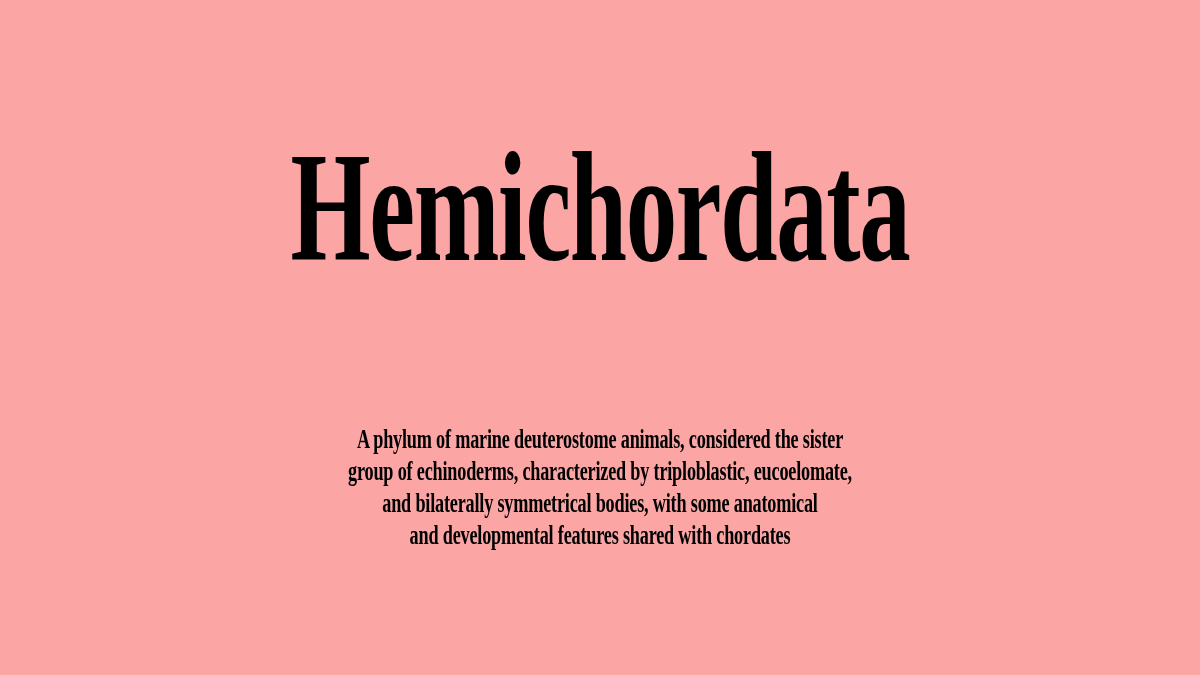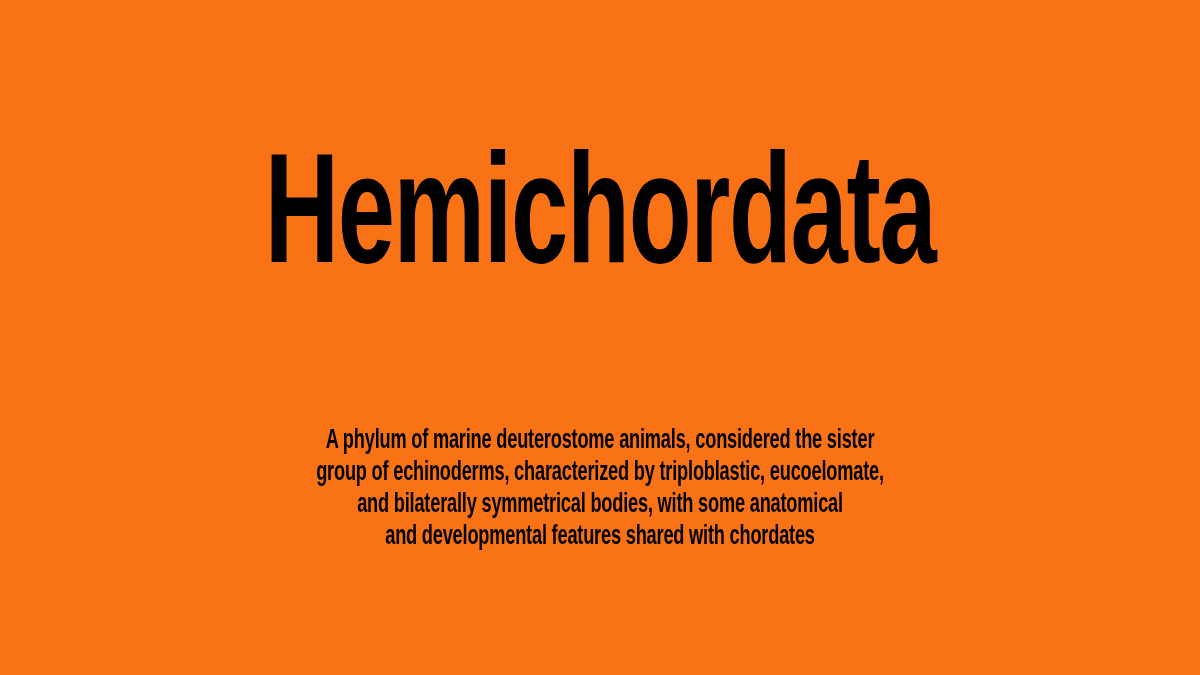--- a/index.html
+++ b/index.html
@@ -3,23 +3,23 @@
 <meta charset="utf-8">
 <style>
   html, body {
     margin: 0;
     padding: 0;
   }
   .slide {
     position: relative;
     width: 1200px;
     height: 675px;
-    background: #f97316;
+    background: #fca5a5;
     overflow: hidden;
-    font-family: Liberation Sans, sans-serif;
+    font-family: Liberation Serif, serif;
     color: #000000;
   }
   .title {
     position: absolute;
     top: 130px;
     left: 0;
     width: 100%;
     margin: 0;
     text-align: center;
     font-size: 156px;

